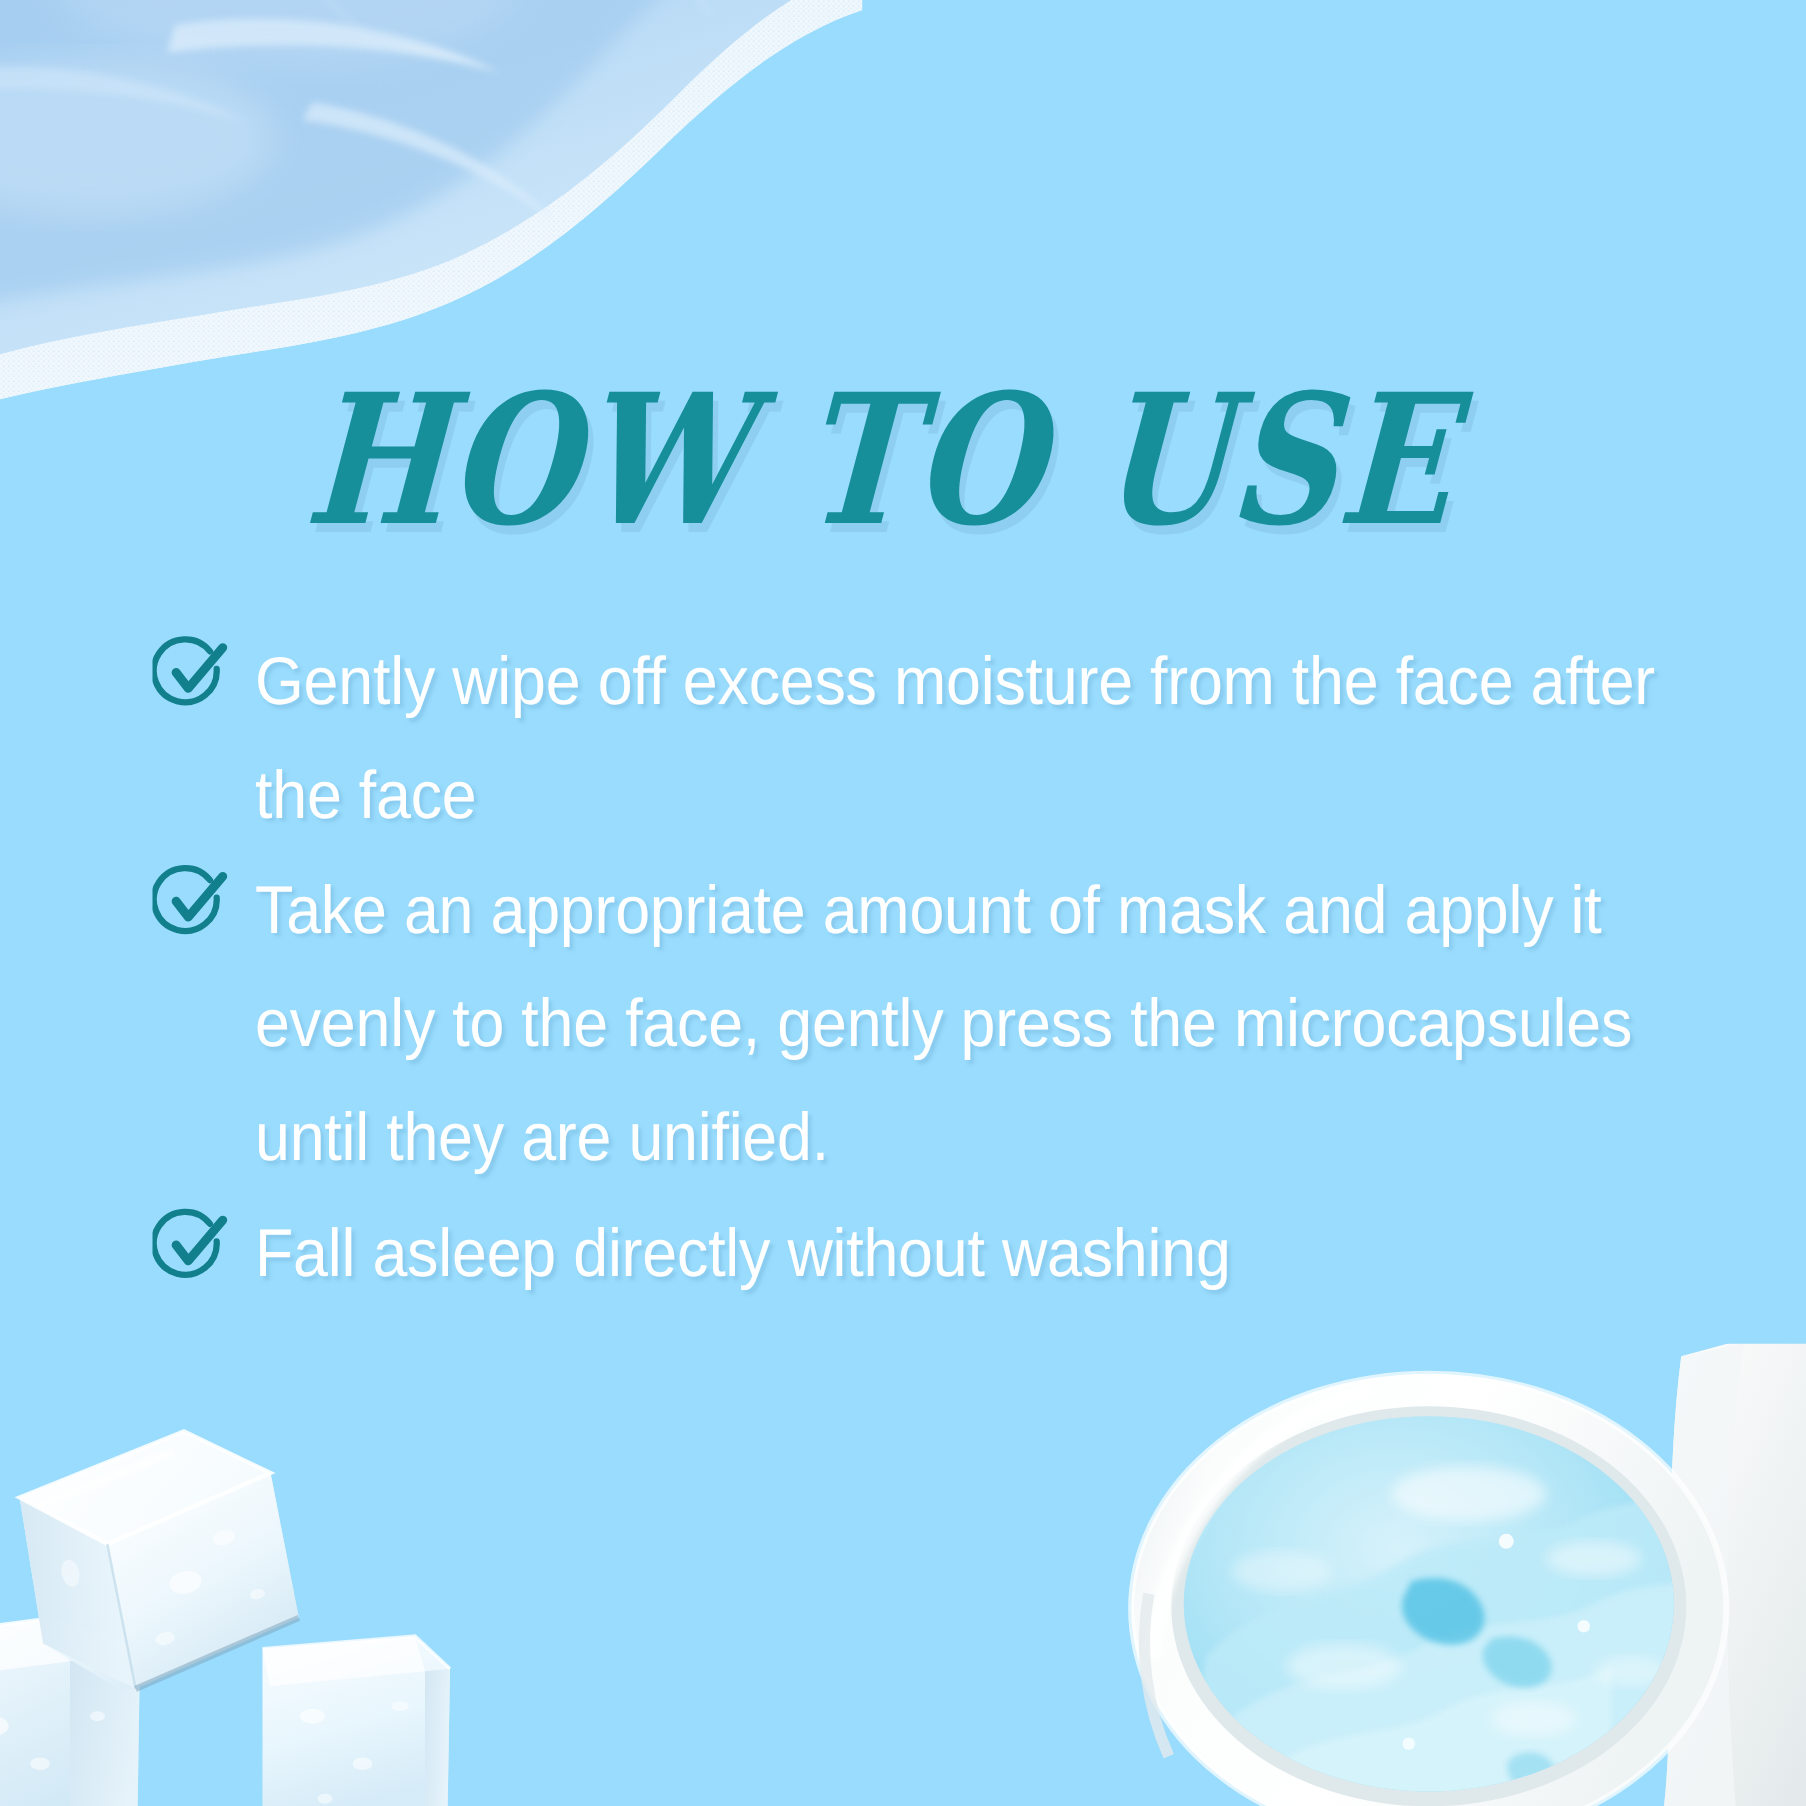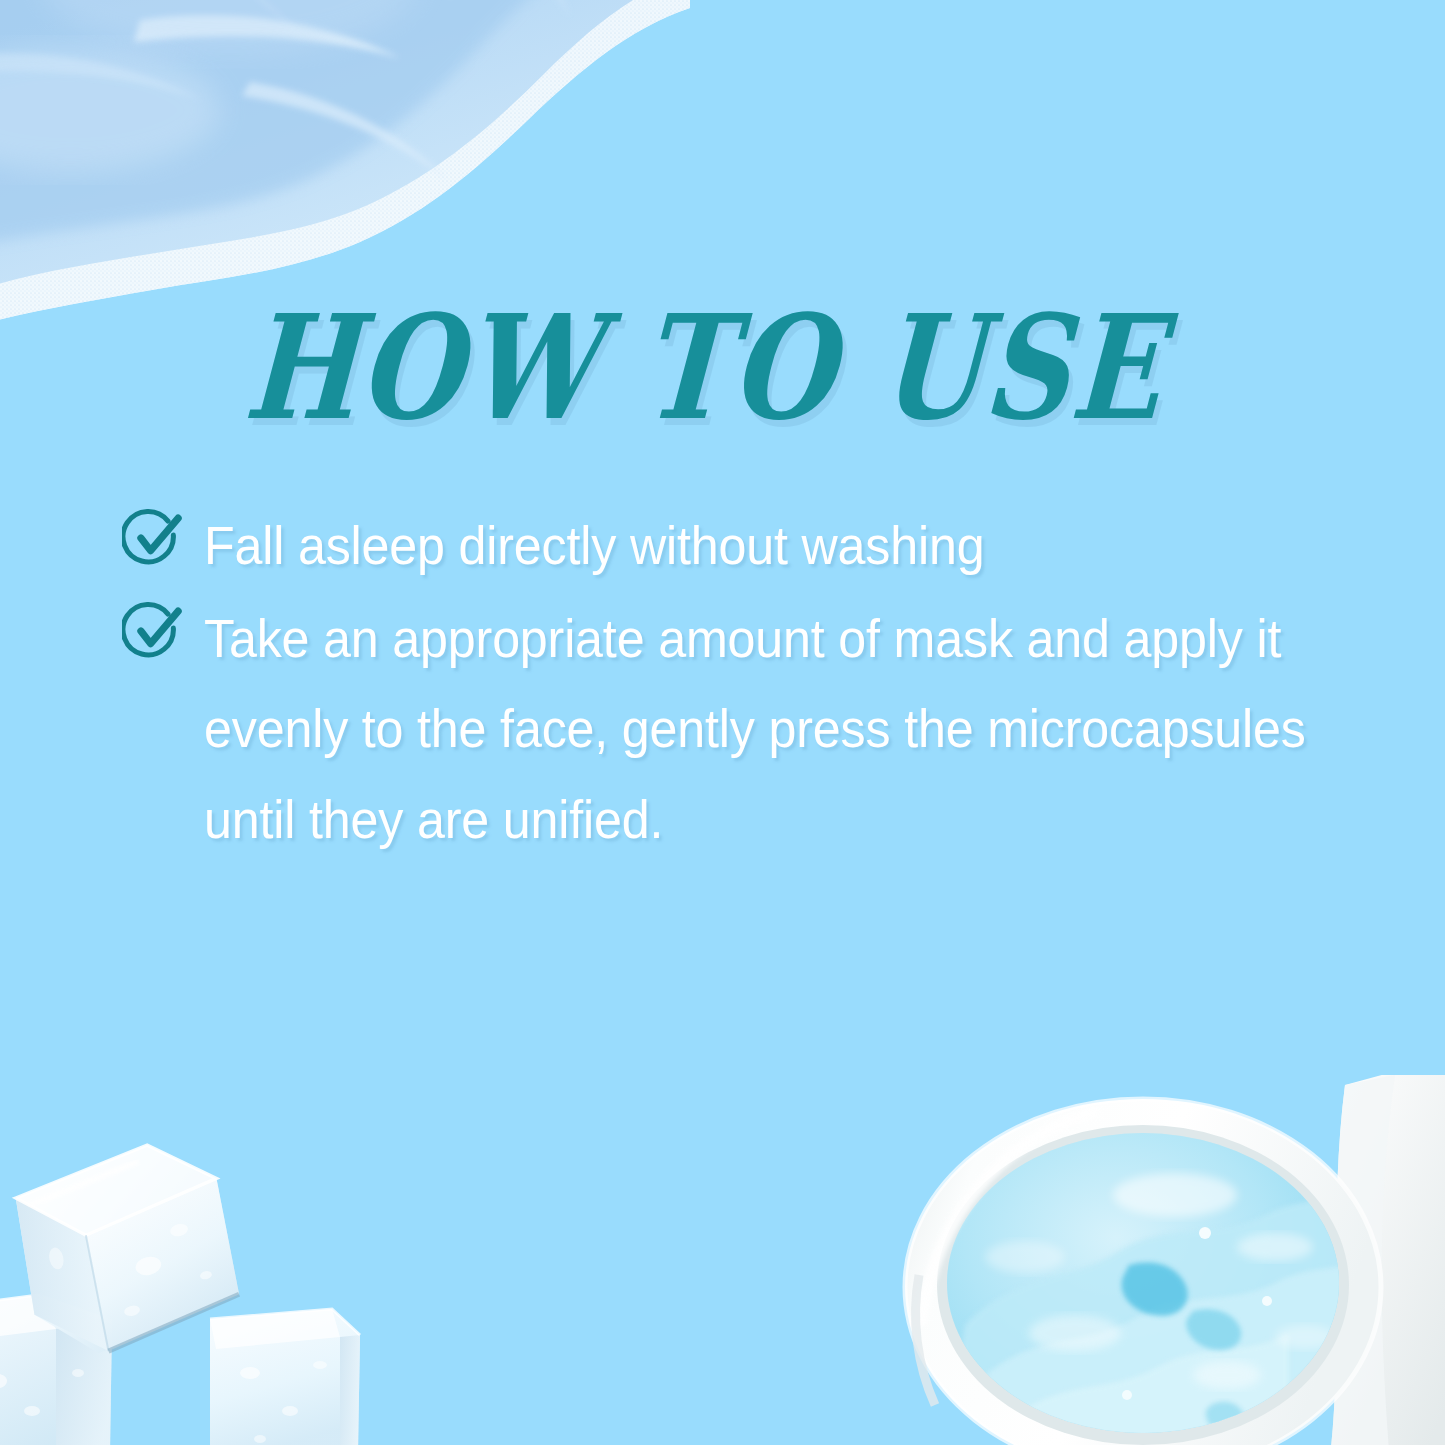--- a/index.html
+++ b/index.html
@@ -176,39 +176,48 @@
       <ellipse cx="300" cy="120" rx="190" ry="74" fill="#c3def7" opacity="0.40" filter="url(#soft2)"></ellipse>
       <ellipse cx="540" cy="70" rx="130" ry="58" fill="#b5d5f3" opacity="0.35" filter="url(#soft2)"></ellipse>
       <ellipse cx="140" cy="250" rx="150" ry="62" fill="#d2e8fa" opacity="0.45" filter="url(#soft2)"></ellipse>
     </svg>
   </div>
 
   <div class="title" style="color: rgb(23, 143, 154);">HOW TO USE</div>
 
   <div class="steps">
 
+    <div class="step">
+      <span class="check-icon">
+        <svg viewBox="0 0 64 64" xmlns="http://www.w3.org/2000/svg">
+          <path d="M47.5,13.5 A26,26 0 1 0 53,28" fill="none" stroke="#12808c" stroke-width="5.2" stroke-linecap="round"></path>
+          <path d="M19.5,31 L29.5,44 L58,10.5" fill="none" stroke="#12808c" stroke-width="7.4" stroke-linecap="round" stroke-linejoin="round"></path>
+        </svg>
+      </span>
+      <span class="step-text">Gently wipe off excess moisture from the face after the face</span>
+    </div>
+
+    <div class="step">
+      <span class="check-icon">
+        <svg viewBox="0 0 64 64" xmlns="http://www.w3.org/2000/svg">
+          <path d="M47.5,13.5 A26,26 0 1 0 53,28" fill="none" stroke="#12808c" stroke-width="5.2" stroke-linecap="round"></path>
+          <path d="M19.5,31 L29.5,44 L58,10.5" fill="none" stroke="#12808c" stroke-width="7.4" stroke-linecap="round" stroke-linejoin="round"></path>
+        </svg>
+      </span>
+      <span class="step-text">Take an appropriate amount of mask and apply it evenly to the face, gently press the microcapsules until they are unified.</span>
+    </div>
 
     <div class="step">
       <span class="check-icon">
         <svg viewBox="0 0 64 64" xmlns="http://www.w3.org/2000/svg">
           <path d="M47.5,13.5 A26,26 0 1 0 53,28" fill="none" stroke="#12808c" stroke-width="5.2" stroke-linecap="round"></path>
           <path d="M19.5,31 L29.5,44 L58,10.5" fill="none" stroke="#12808c" stroke-width="7.4" stroke-linecap="round" stroke-linejoin="round"></path>
         </svg>
       </span>
       <span class="step-text">Fall asleep directly without washing</span>
-    </div>
-
-    <div class="step">
-      <span class="check-icon">
-        <svg viewBox="0 0 64 64" xmlns="http://www.w3.org/2000/svg">
-          <path d="M47.5,13.5 A26,26 0 1 0 53,28" fill="none" stroke="#12808c" stroke-width="5.2" stroke-linecap="round"></path>
-          <path d="M19.5,31 L29.5,44 L58,10.5" fill="none" stroke="#12808c" stroke-width="7.4" stroke-linecap="round" stroke-linejoin="round"></path>
-        </svg>
-      </span>
-      <span class="step-text">Take an appropriate amount of mask and apply it evenly to the face, gently press the microcapsules until they are unified.</span>
     </div>
 
   </div>
 
   <div class="ice-wrap">
     <svg viewBox="0 0 470 330" xmlns="http://www.w3.org/2000/svg">
       <defs>
         <linearGradient id="iceTop" x1="0" y1="0" x2="0.8" y2="1">
           <stop offset="0%" stop-color="#ffffff" stop-opacity="0.97"></stop>
           <stop offset="40%" stop-color="#f0f9fe" stop-opacity="0.93"></stop>

